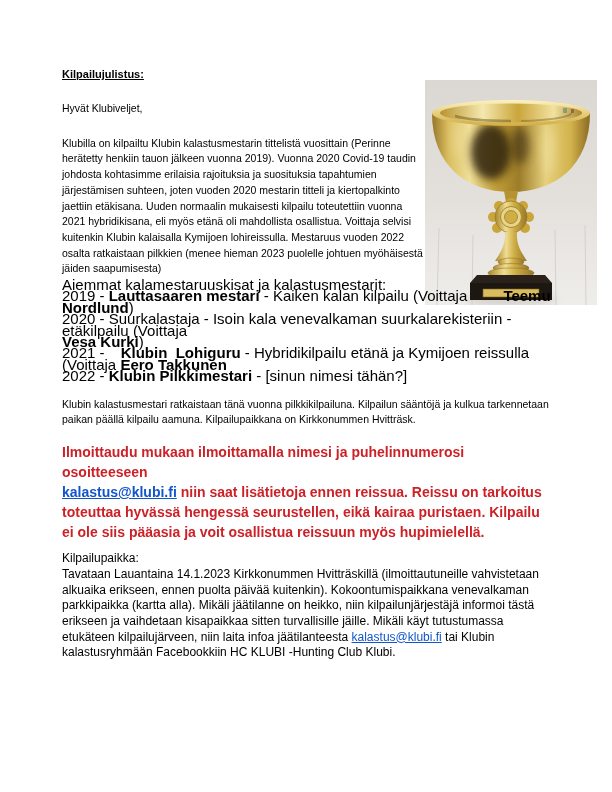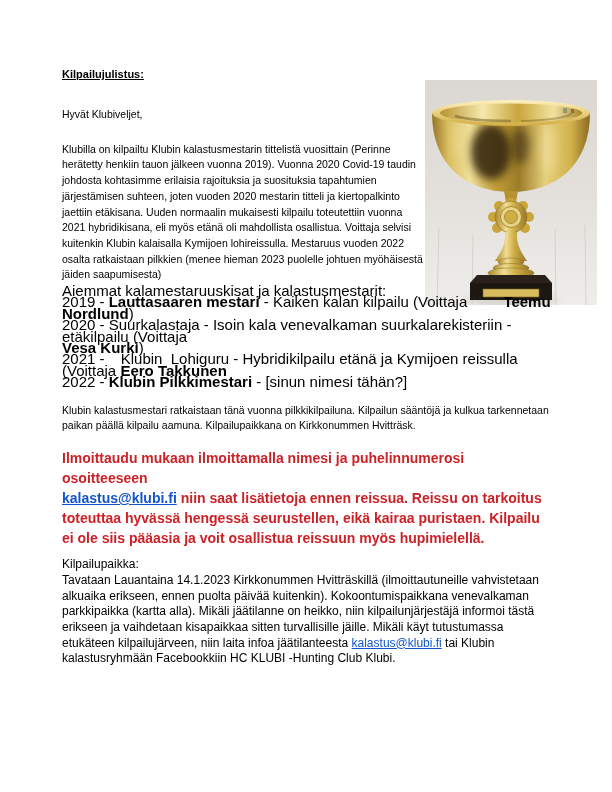--- a/index.html
+++ b/index.html
@@ -12,21 +12,21 @@
     overflow:hidden;
   }
   .content{
     position:absolute;left:62px;top:68px;width:492px;
   }
   .doc-title{
     font-size:11px;font-weight:700;text-decoration:underline;
     line-height:13px;margin:0;
   }
   .greeting{
-    margin-top:26px;font-size:10.5px;line-height:15.7px;
+    margin-top:20px;font-size:10.5px;line-height:15.7px;
   }
   .intro{
     margin-top:19px;width:362px;
     font-size:10.5px;line-height:15.7px;
   }
   .history{
     margin-top:2px;
     font-size:15px;line-height:11.4px;
   }
   .history .h-line{white-space:pre-wrap;}
@@ -167,21 +167,21 @@
     <div class="greeting">Hyvät Klubiveljet,</div>
 
     <div class="intro">Klubilla on kilpailtu Klubin kalastusmestarin tittelistä vuosittain (Perinne herätetty henkiin tauon jälkeen vuonna 2019). Vuonna 2020 Covid-19 taudin johdosta kohtasimme erilaisia rajoituksia ja suosituksia tapahtumien järjestämisen suhteen, joten vuoden 2020 mestarin titteli ja kiertopalkinto jaettiin etäkisana. Uuden normaalin mukaisesti kilpailu toteutettiin vuonna 2021 hybridikisana, eli myös etänä oli mahdollista osallistua. Voittaja selvisi kuitenkin Klubin kalaisalla Kymijoen lohireissulla. Mestaruus vuoden 2022 osalta ratkaistaan pilkkien (menee hieman 2023 puolelle johtuen myöhäisestä jäiden saapumisesta)</div>
 
     <div class="history">
       <div class="h-line">Aiemmat kalamestaruuskisat ja kalastusmestarit:</div>
       <div>
           <div class="h-line"><span>2019 - </span><span style="font-weight: 700;">Lauttasaaren mestari</span><span> - Kaiken kalan kilpailu (Voittaja </span><span style="font-weight: 700; margin-left: 32px;">Teemu Nordlund</span><span>)</span></div>
           <div class="h-line"><span>2020 - </span><span style="font-weight: 400;">Suurkalastaja</span><span> - Isoin kala venevalkaman suurkalarekisteriin -etäkilpailu (Voittaja</span></div>
           <div class="h-line"><span style="font-weight: 700;">Vesa Kurki</span><span>)</span></div>
-          <div class="h-line"><span>2021 - </span><span style="font-weight: 400; padding-left: 12px;">Klubin  Lohiguru</span><span> - Hybridikilpailu etänä ja Kymijoen reissulla (Voittaja </span><span style="font-weight: 700;">Eero Takkunen</span></div>
+          <div class="h-line"><span>2021 - </span><span style="font-weight: 700; padding-left: 12px;">Klubin  Lohiguru</span><span> - Hybridikilpailu etänä ja Kymijoen reissulla (Voittaja </span><span style="font-weight: 700;">Eero Takkunen</span></div>
           <div class="h-line"><span>2022 - </span><span style="font-weight: 700;">Klubin Pilkkimestari</span><span> - [sinun nimesi tähän?]</span></div>
         </div>
     </div>
 
     <div class="rules">Klubin kalastusmestari ratkaistaan tänä vuonna pilkkikilpailuna. Kilpailun sääntöjä ja kulkua tarkennetaan paikan päällä kilpailu aamuna. Kilpailupaikkana on Kirkkonummen Hvitträsk.</div>
 
     <div class="callout">
       <span>Ilmoittaudu mukaan ilmoittamalla nimesi ja puhelinnumerosi</span><br>
       <span>osoitteeseen</span><br>
       <a href="#">kalastus@klubi.fi</a><span> niin saat lisätietoja ennen reissua. Reissu on tarkoitus toteuttaa hyvässä hengessä seurustellen, eikä kairaa puristaen. Kilpailu ei ole siis pääasia ja voit osallistua reissuun myös hupimielellä.</span>

